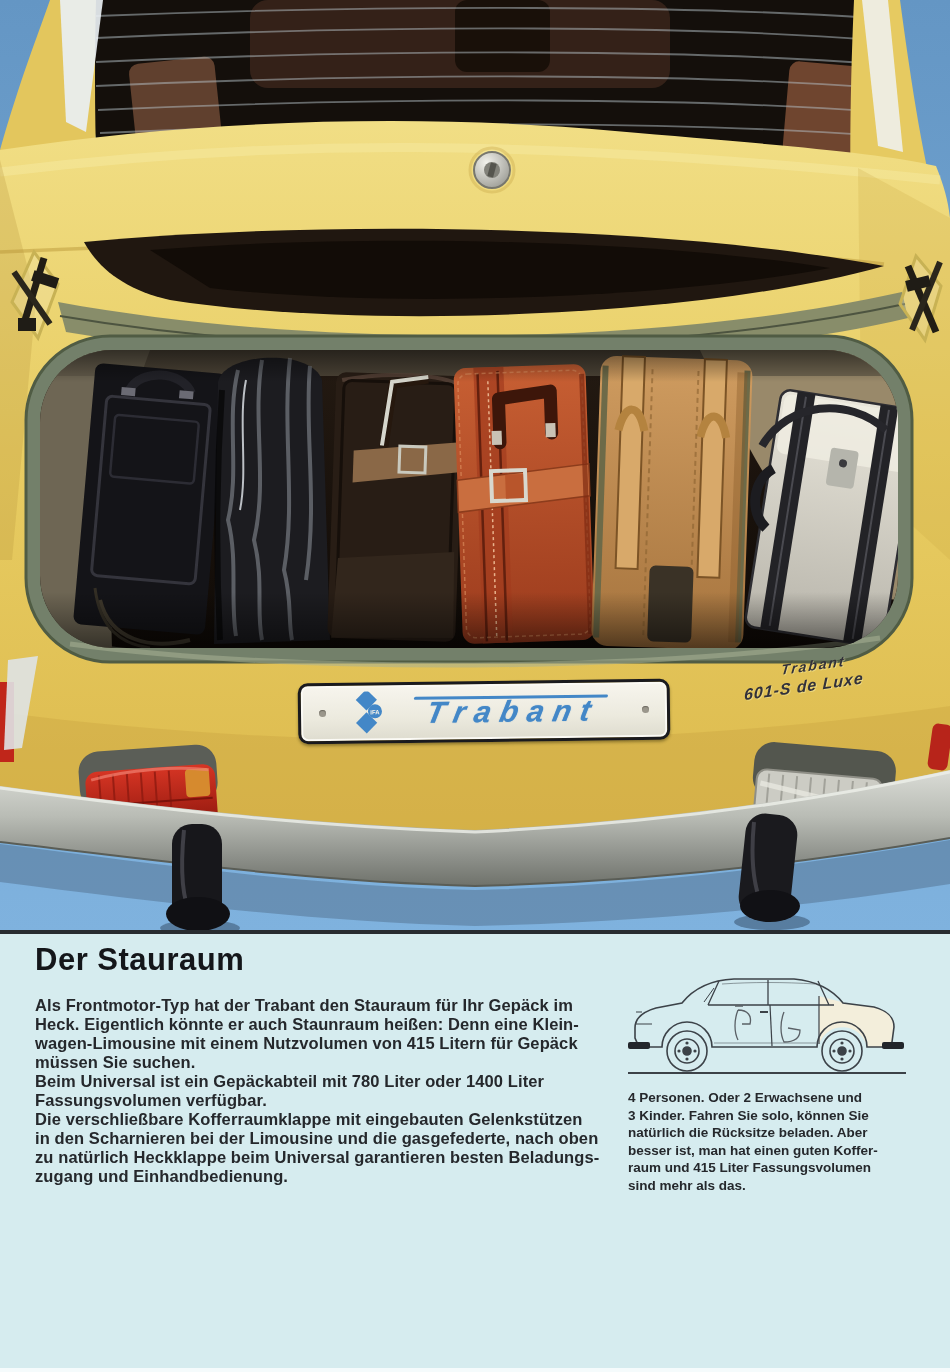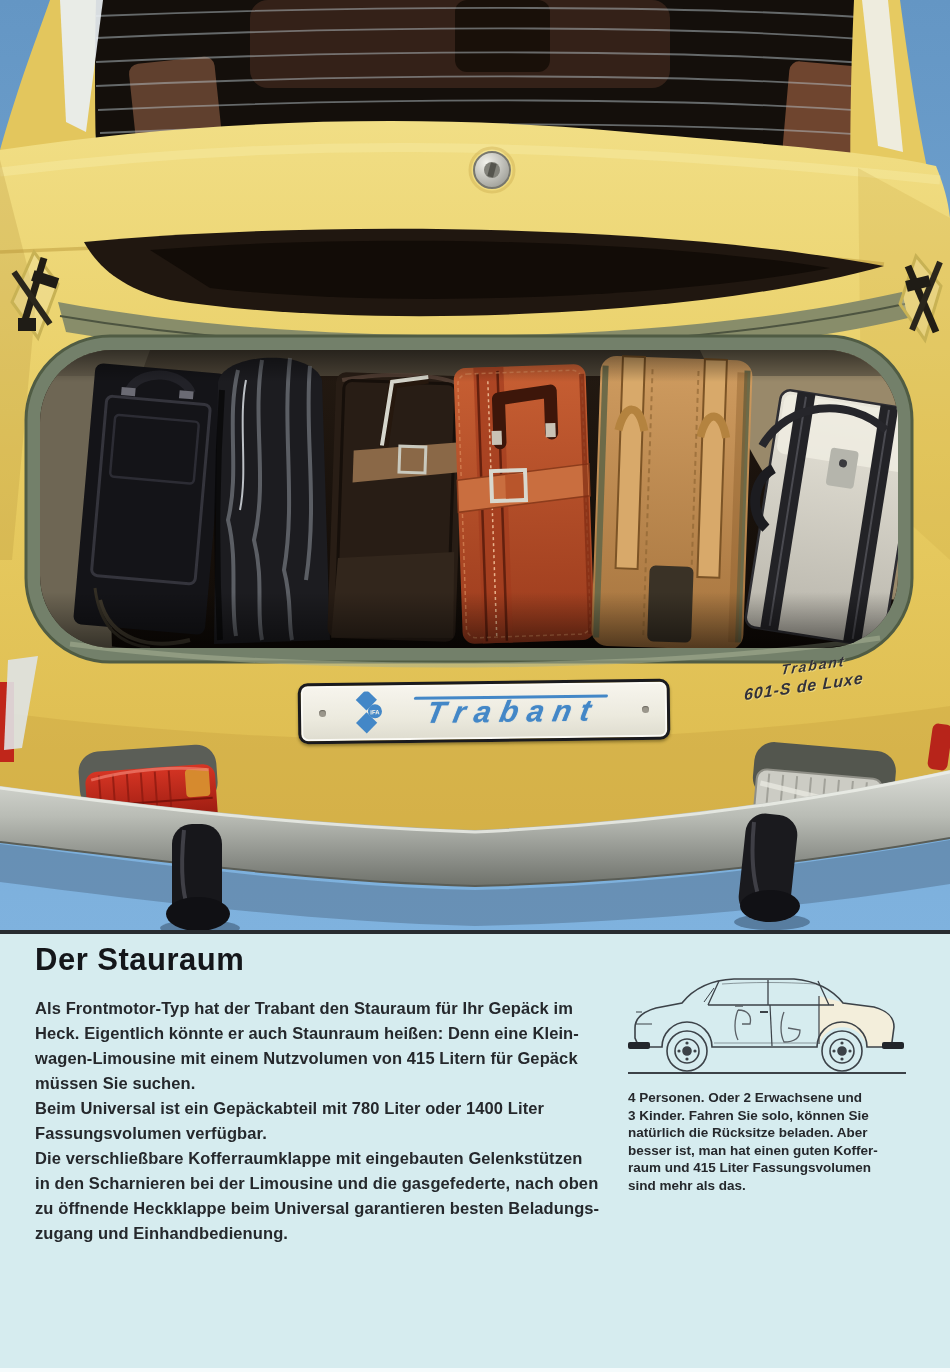--- a/index.html
+++ b/index.html
@@ -42,21 +42,21 @@
   .badge-model{font-style:italic;font-weight:bold;font-size:16px;letter-spacing:1px;transform:skewX(-10deg);}
   .photo-edge-line{position:absolute;left:0;top:930px;width:950px;height:4px;background:#272c30;}
   
   .content{position:absolute;left:0;top:934px;width:950px;height:534px;background:#d6ecef;}
   .text-col{position:absolute;left:35px;top:8px;width:580px;}
   h1.title{
     margin:0 0 18px 0;font-size:31px;font-weight:bold;letter-spacing:.5px;
     color:#14161a;
   }
   .body-par{
-    margin:0;font-size:16.5px;font-weight:bold;line-height:25px;
+    margin:0;font-size:16.5px;font-weight:bold;line-height:19px;
     color:#25282c;white-space:pre-line;letter-spacing:.1px;
   }
   .side-col{position:absolute;left:622px;top:20px;width:300px;}
   .car-drawing{display:block;}
   .caption{
     margin:10px 0 0 6px;font-size:13.5px;font-weight:bold;line-height:17.5px;
     color:#25282c;white-space:pre-line;
   }
   .bottom-strip{position:absolute;left:0;bottom:0;width:950px;height:4px;background:#f5fbfc;}
 </style>
@@ -342,21 +342,21 @@
     <div class="text-col">
       <h1 class="title">Der Stauraum</h1>
       <p class="body-par">Als Frontmotor-Typ hat der Trabant den Stauraum für Ihr Gepäck im
 Heck. Eigentlich könnte er auch Staunraum heißen: Denn eine Klein-
 wagen-Limousine mit einem Nutzvolumen von 415 Litern für Gepäck
 müssen Sie suchen.</p>
       <p class="body-par">Beim Universal ist ein Gepäckabteil mit 780 Liter oder 1400 Liter
 Fassungsvolumen verfügbar.</p>
       <p class="body-par">Die verschließbare Kofferraumklappe mit eingebauten Gelenkstützen
 in den Scharnieren bei der Limousine und die gasgefederte, nach oben
-zu öffnende Heckklappe beim Universal garantieren besten Beladungs-
+zu natürlich Heckklappe beim Universal garantieren besten Beladungs-
 zugang und Einhandbedienung.</p>
     </div>
 
     <div class="side-col">
       <svg class="car-drawing" width="290" height="125" viewBox="0 0 290 125">
         <g stroke="#3c4248" fill="none" stroke-width="1.6">
 
           <path d="M 197,42 L 223,49 L 252,53 C 266,57 272,63 272,73 L 270,88 L 266,93 L 245,93 A 25 25 0 0 0 197,90 Z" fill="#f3eedb" stroke="none"></path>
 
           <path d="M 13,74 C 13,64 20,58 34,54 L 60,49 C 72,34 90,26 112,25 L 172,25 C 194,27 210,35 221,49 L 252,53 C 266,57 272,63 272,73 L 270,88 L 266,93 L 245,93 A 25 25 0 0 0 195,93 L 90,93 A 25 25 0 0 0 40,93 L 17,93 L 13,84 Z" fill="none"></path>

